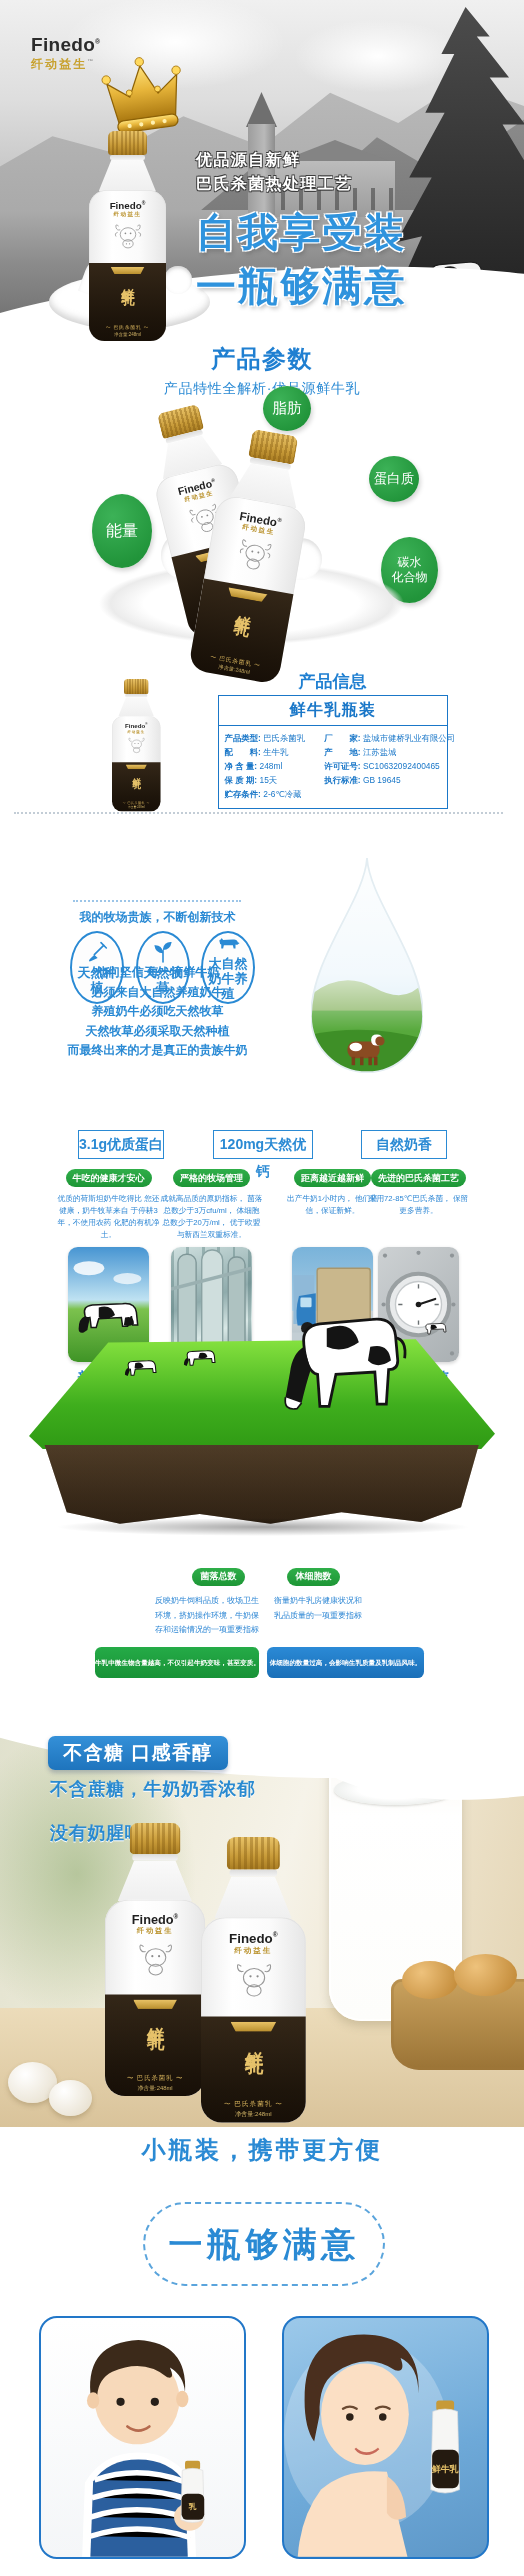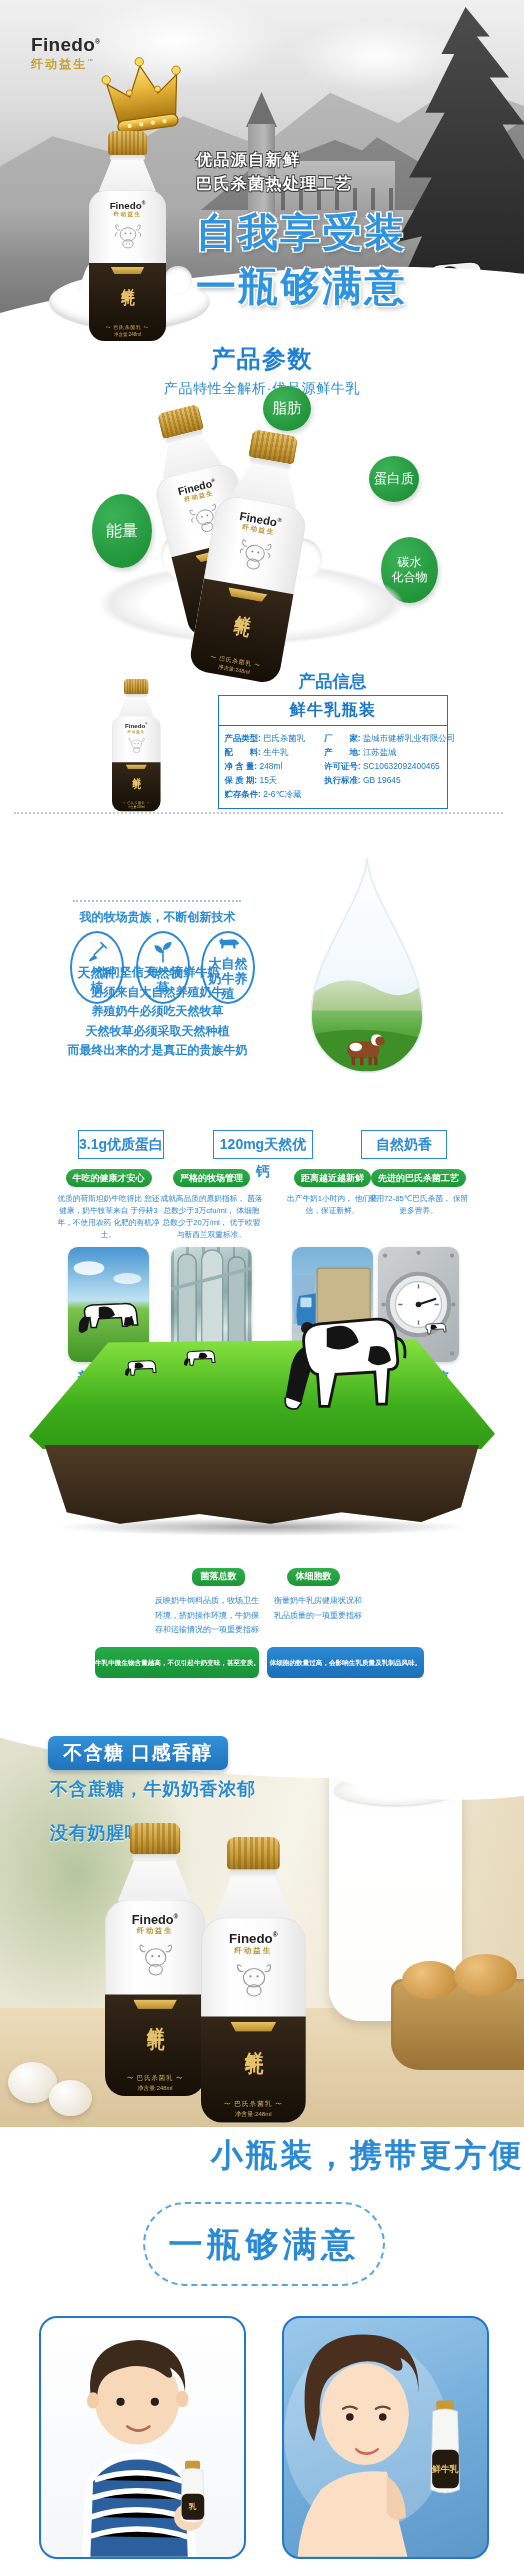--- a/index.html
+++ b/index.html
@@ -134,21 +134,21 @@
   .grass-soil{position:absolute;left:11.2px;top:117px;width:443px;height:82px;
     background:linear-gradient(180deg,#5a452e,#33251656 0),linear-gradient(180deg,#5c472f,#2a1d10);
     clip-path:polygon(1% 0,99% 0,95% 76%,86% 94%,68% 82%,52% 96%,36% 84%,18% 96%,6% 82%);}
   .grass-shadow{position:absolute;left:28px;top:190px;width:412px;height:18px;border-radius:50%;background:radial-gradient(closest-side,rgba(0,0,0,.35),rgba(0,0,0,0));}
   .gcow-big{position:absolute;left:231px;top:-26.6px;width:161px;height:126px;}
   .gcow-s{position:absolute;width:43px;height:29px;}
 
   
   .ind-pill{position:absolute;top:1568px;height:17.5px;line-height:17.5px;padding:0 8.4px;border-radius:9px;
     background:linear-gradient(#2fae49,#1d9636);color:#fff;font-size:9px;font-weight:bold;}
-  .ip1{left:192px;border-radius:7px;} .ip2{left:287px;}
+  .ip1{left:192px;} .ip2{left:287px;}
   .ind-desc{position:absolute;top:1594px;color:#2c86d4;font-size:8px;line-height:14.7px;}
   .id1{left:155px;width:109px;} .id2{left:274px;width:88px;}
 
   
   .banner{position:absolute;top:1647px;height:31px;line-height:31px;border-radius:6.3px;color:#fff;
     font-size:6.6px;text-align:center;white-space:nowrap;overflow:hidden;font-weight:bold;}
   .bn-green{left:95px;width:164px;background:linear-gradient(#25ab47,#189237);}
   .bn-blue{left:267px;width:157px;background:linear-gradient(#2b8ad6,#1a6fb8);}
 
   
@@ -168,21 +168,21 @@
   .sf-egg{position:absolute;background:radial-gradient(circle at 35% 30%,#ffffff,#e9e2d2 80%);border-radius:50%;box-shadow:0 2.8px 4.9px rgba(120,100,60,.30);}
   .sf-basket{position:absolute;left:391px;top:294px;width:161px;height:91px;border-radius:11.2px 11.2px 28px 28px;
     background:linear-gradient(#caa25e,#9a7335);box-shadow:0 0 0 2.8px rgba(160,120,60,.4) inset;}
   .sf-bread{position:absolute;border-radius:50%;background:radial-gradient(circle at 35% 30%,#eec27c,#c68f3e 80%);}
   .sf-titlebox{position:absolute;left:48px;top:51px;width:180px;height:34px;border-radius:7px;
     background:linear-gradient(#3490d8,#1e74bd);color:#fff;font-size:19px;font-weight:bold;text-align:center;line-height:34px;letter-spacing:1.4px;box-shadow:0 2.1px 4.2px rgba(60,80,120,.3);}
   .sf-line{position:absolute;left:50px;color:#2a8ad0;font-size:18px;font-weight:bold;letter-spacing:0.7px;text-shadow:0 0.7px 0 #fff;}
   .sfl1{top:92px;} .sfl2{top:136px;}
 
   
-  .sp-title{position:absolute;left:0;top:2134px;width:524px;text-align:right;font-size:32px;font-weight:bold;color:#2a8ad4;letter-spacing:2.8px;}
+  .sp-title{position:absolute;left:0;top:2134px;width:524px;text-align:center;font-size:24px;font-weight:bold;color:#2a8ad4;letter-spacing:2.8px;}
   .sp-pill{position:absolute;left:143px;top:2202px;width:238px;height:80px;border:2.1px dashed #5aa4dc;border-radius:42px;
     text-align:center;line-height:80px;font-size:34px;font-weight:bold;color:#2a8ad4;letter-spacing:4.2px;}
 
   
   .card{position:absolute;top:2316px;width:207px;height:243px;border-radius:18px;overflow:hidden;border:2.8px solid #2277c8;box-sizing:border-box;}
   .card-boy{left:39px;background:linear-gradient(180deg,#ffffff,#f4f6f8);}
   .card-woman{left:282px;background:linear-gradient(160deg,#9cc9ea 0%,#6ea9d8 60%,#5d97c8 100%);}
   .card svg{position:absolute;left:0;top:0;width:100%;height:100%;}
 </style>
 </head>

